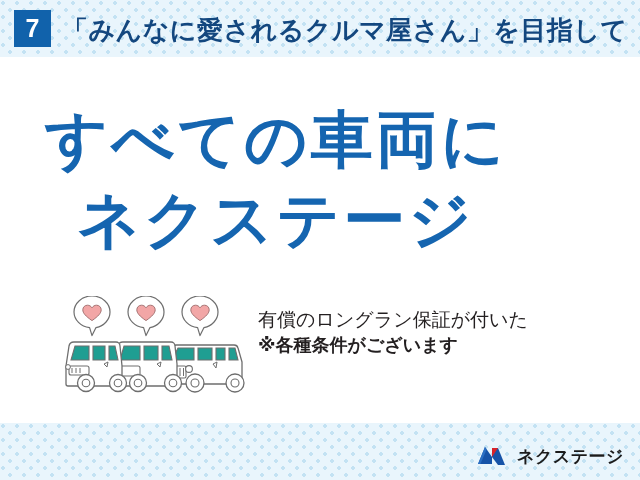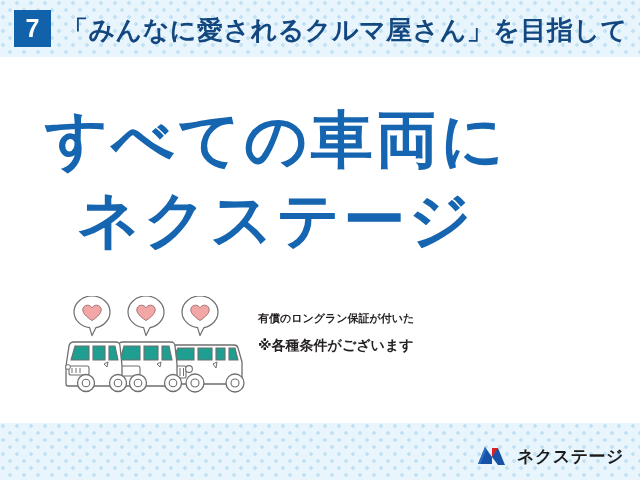--- a/index.html
+++ b/index.html
@@ -64,28 +64,27 @@
     position:absolute;left:58px;top:296px;
     width:196px;height:100px;
   }
 
   
   #body-copy{
     position:absolute;left:258px;top:306px;width:370px;
   }
   .body-line{
     color:#231f20;
-    font-size:11px;
+    font-size:19px;
     line-height:26px;
     white-space:nowrap;
     font-family:"DejaVu Sans","Liberation Sans",sans-serif;
-    font-weight:bold;
   }
   .body-line.note{
-    font-size:14px;font-weight:bold;
+    font-size:18px;font-weight:bold;
   }
 
   
   #footer-logo{
     position:absolute;right:16px;top:442px;
     height:28px;display:flex;align-items:center;gap:6px;
   }
   #logo-text{
     color:#1b1b1b;font-size:17px;font-weight:bold;
     letter-spacing:0.5px;white-space:nowrap;

